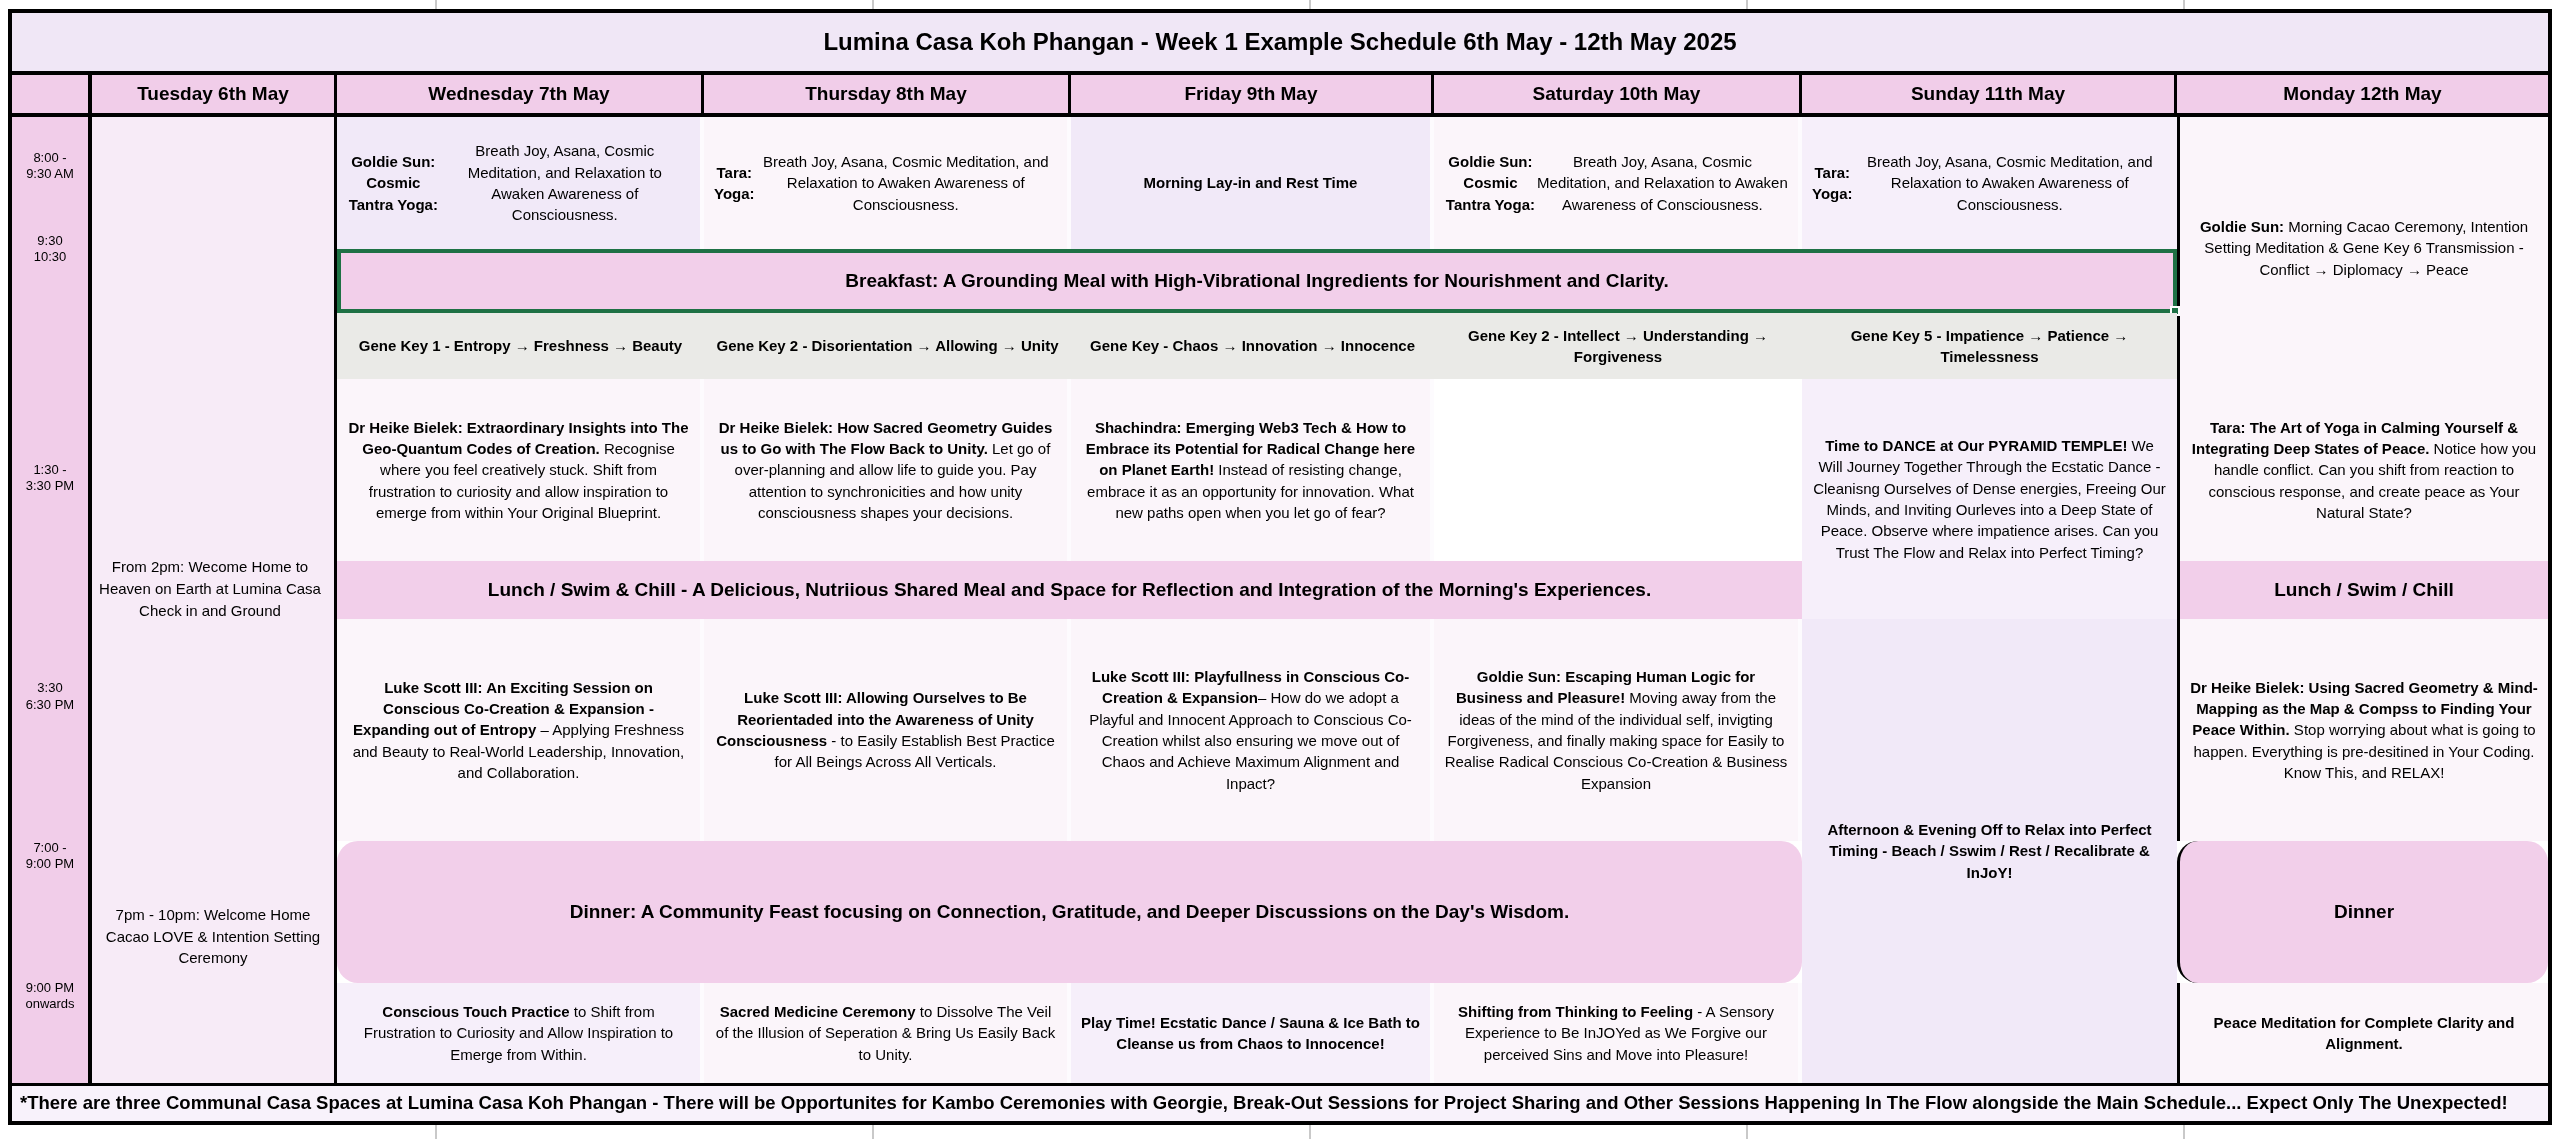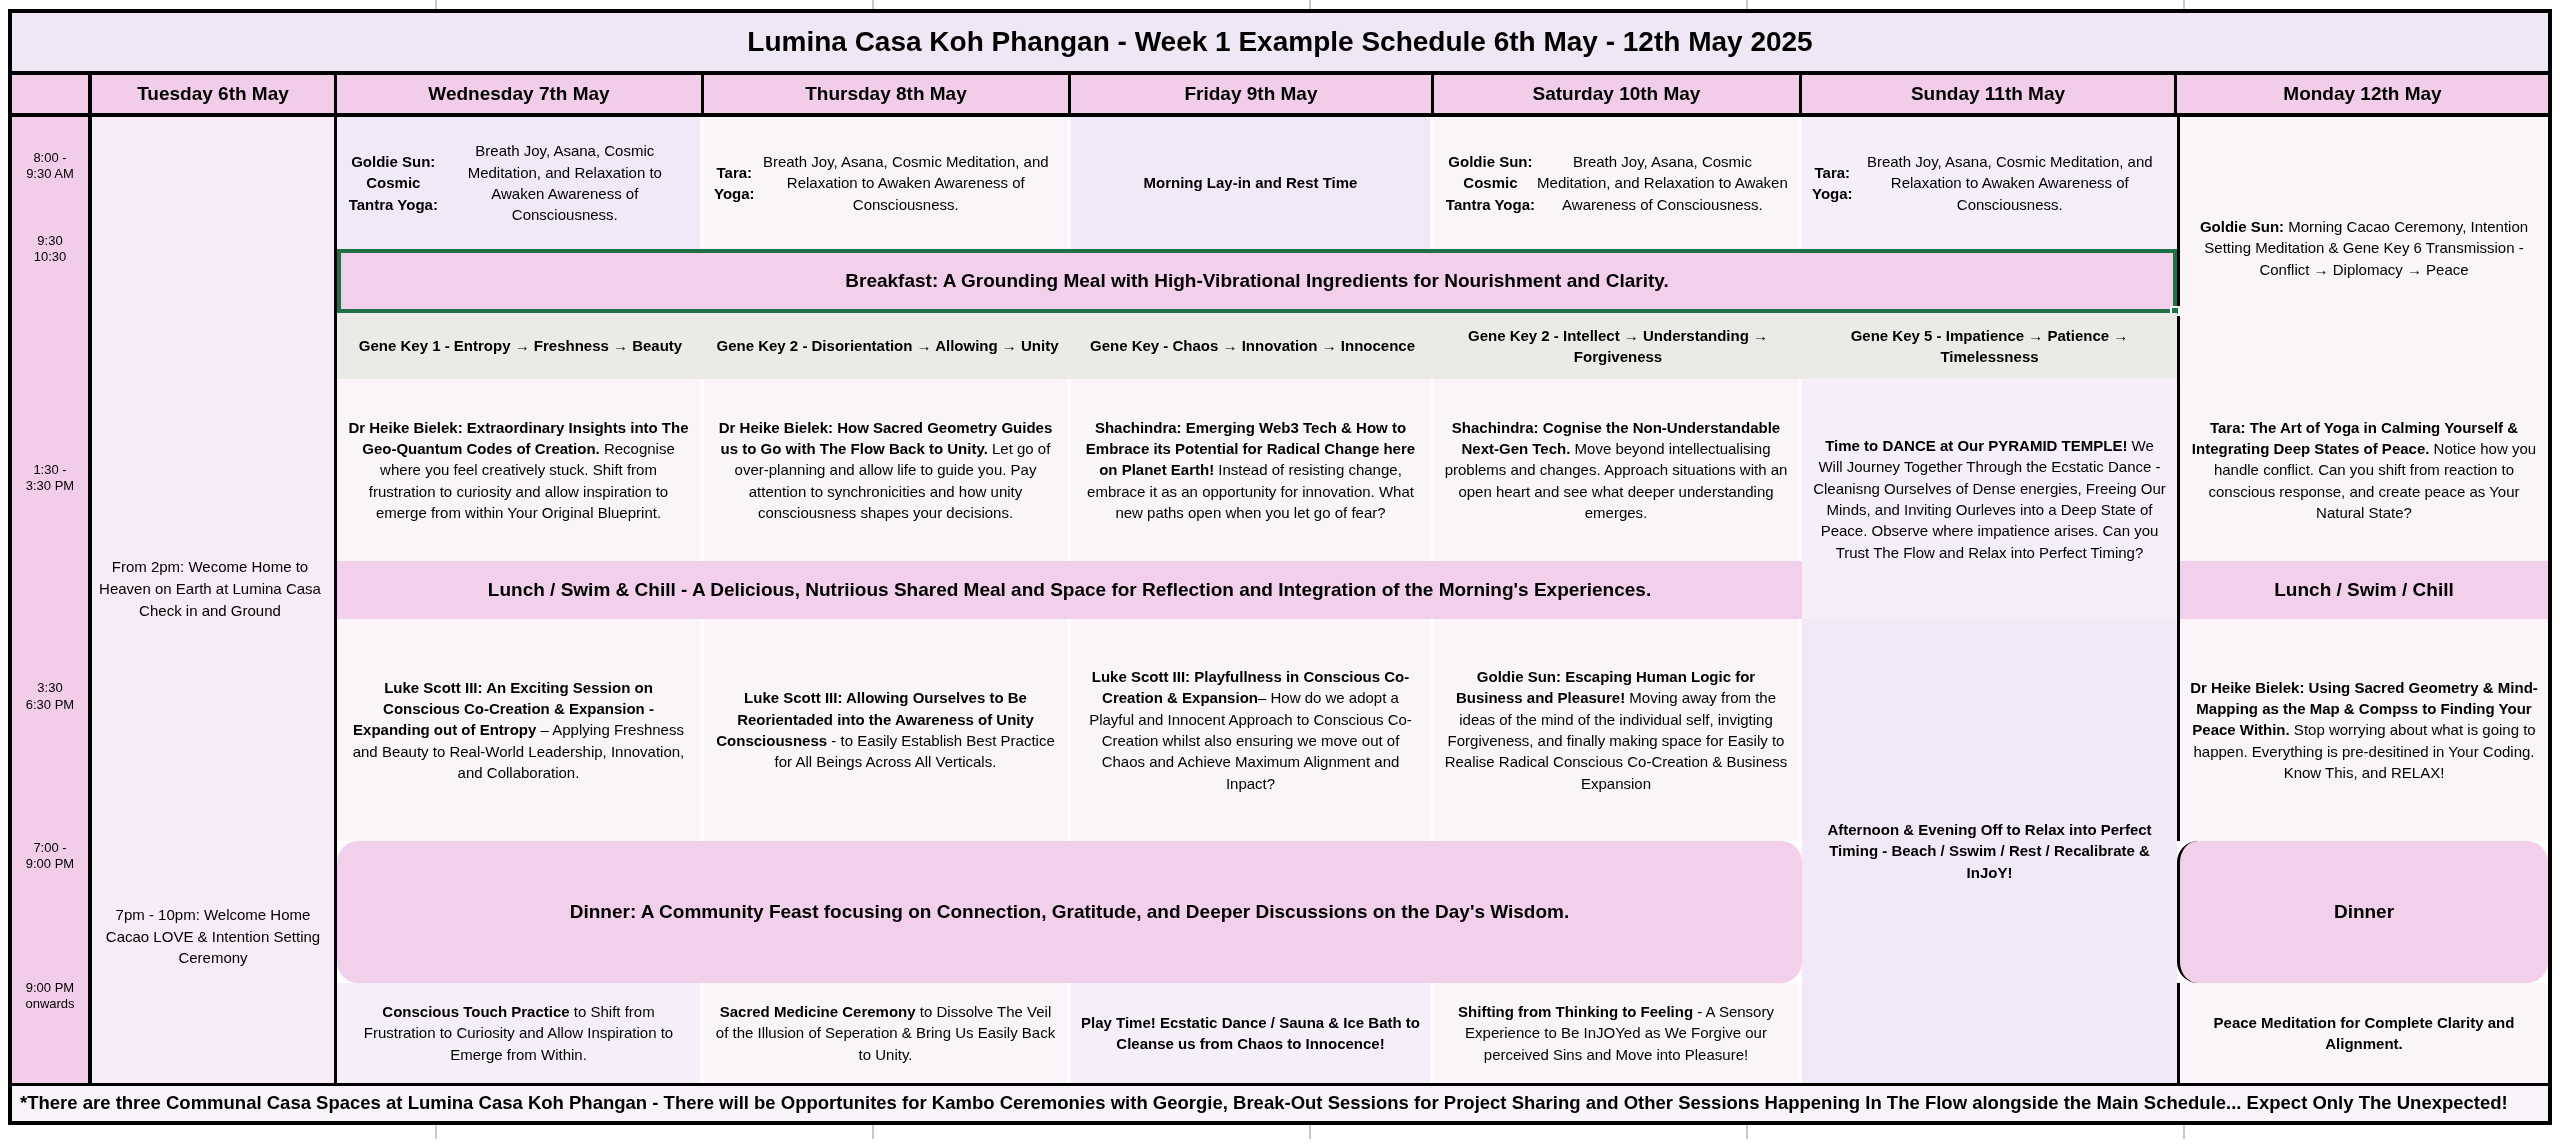--- a/index.html
+++ b/index.html
@@ -16,21 +16,21 @@
   .gridline-strip.bottom{height:14px;}
   .sheet{width:2544px; margin:0 8px; border:4px solid var(--grid-black); background:#fff;}
   .grid{display:grid; width:2536px;
     grid-template-columns:80px 245px 367px 367px 363px 368px 375px 1fr;
     grid-template-rows:62px 42px 132px 64px 66px 182px 58px 222px 142px 100px 38px;}
   .cell{display:flex; align-items:center; justify-content:center; text-align:center;
     padding:4px 10px; font-size:15px; line-height:1.42; position:relative;}
   .cell .seg-b{font-weight:bold;}
   
   .row-title{grid-row:1; grid-column:1/9; background:var(--title-lavender);
-    border-bottom:4px solid var(--grid-black); font-weight:bold; font-size:28px;}
+    border-bottom:4px solid var(--grid-black); font-weight:bold; font-size:24px;}
   .row-head{grid-row:2; background:var(--header-pink); font-weight:bold; font-size:19px;
     border-bottom:4px solid var(--grid-black); border-right:3px solid var(--grid-black);}
   .row-morning{grid-row:3;} .row-bfast{grid-row:4;} .row-gene{grid-row:5;}
   .row-mid{grid-row:6;} .row-lunch{grid-row:7;} .row-aft{grid-row:8;}
   .row-din{grid-row:9;border-radius:21px;} .row-eve{grid-row:10;}
   .row-foot{grid-row:11; grid-column:1/9; background:var(--foot); border-top:3px solid var(--grid-black);
     justify-content:flex-start; text-align:left; font-weight:bold; font-size:18.5px; padding:0 8px;}
   
   .c1{grid-column:1;} .c2{grid-column:2;} .c3{grid-column:3;} .c4{grid-column:4;}
   .c5{grid-column:5;} .c6{grid-column:6;} .c7{grid-column:7;} .c8{grid-column:8;}
@@ -161,23 +161,20 @@
 
     <div class="cell row-mid c3 bg-white gutter-r">
         <span><span class="seg-b">Dr Heike Bielek: Extraordinary Insights into The Geo-Quantum Codes of Creation.</span><span> Recognise where you feel creatively stuck. Shift from frustration to curiosity and allow inspiration to emerge from within Your Original Blueprint.</span></span>
       </div>
     <div class="cell row-mid c4 bg-white gutter-r">
         <span><span class="seg-b">Dr Heike Bielek:  How Sacred Geometry Guides us to Go with The Flow Back to Unity.</span><span> Let go of over-planning and allow life to guide you. Pay attention to synchronicities and how unity consciousness shapes your decisions.</span></span>
       </div>
     <div class="cell row-mid c5 bg-white gutter-r">
         <span><span class="seg-b">Shachindra: Emerging Web3 Tech &amp; How to Embrace its Potential for Radical Change here on Planet Earth!</span><span> Instead of resisting change, embrace it as an opportunity for innovation. What new paths open when you let go of fear?</span></span>
       </div>
-    <div class="cell row-mid c6 bg-white gutter-r">
-        <span><span class="seg-b">Shachindra: Cognise the Non-Understandable Next-Gen Tech.</span><span> Move beyond intellectualising problems and changes. Approach situations with an open heart and see what deeper understanding emerges.</span></span>
-      </div>
     <div class="cell sun-dance c7 bg-lav2">
         <span><span class="seg-b">Time to DANCE at Our PYRAMID TEMPLE!</span><span> We Will Journey Together Through the Ecstatic Dance - Cleanisng Ourselves of Dense energies, Freeing Our Minds, and Inviting Ourleves into a Deep State of Peace. Observe where impatience arises. Can you Trust The Flow and Relax into Perfect Timing?</span></span>
       </div>
     <div class="cell row-mid c8 bg-white mon-edge">
         <span><span class="seg-b">Tara: The Art of Yoga in Calming Yourself &amp; Integrating Deep States of Peace.</span><span> Notice how you handle conflict. Can you shift from reaction to conscious response, and create peace as Your Natural State?</span></span>
       </div>
 
     <div class="cell row-lunch span-lunch bg-band">
         <span>Lunch / Swim &amp; Chill - A Delicious, Nutriious Shared Meal and Space for Reflection and Integration of the Morning's Experiences.</span>
       </div>

